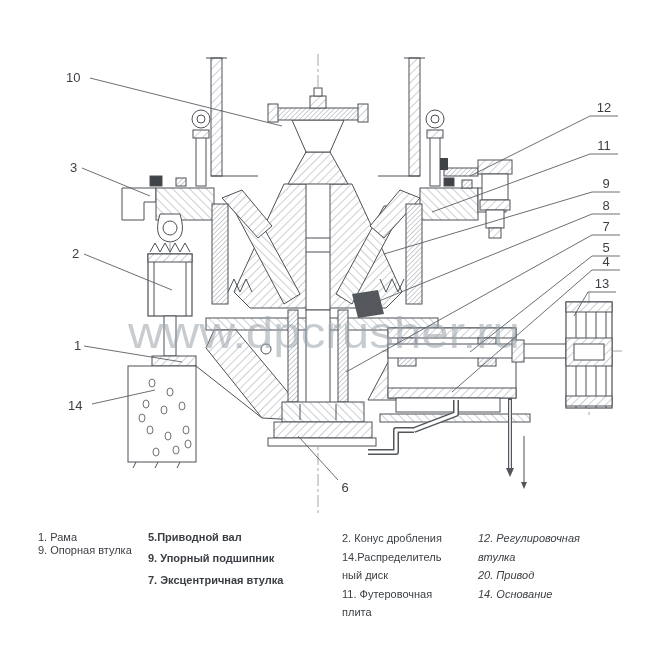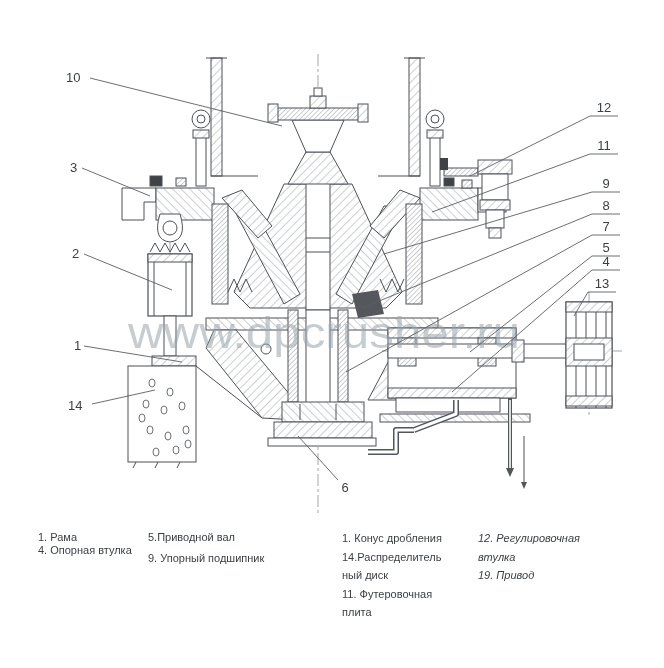--- a/index.html
+++ b/index.html
@@ -4,21 +4,21 @@
 <style>
   html,body{margin:0;padding:0;background:#ffffff;}
   .stage{position:relative;width:664px;height:668px;background:#ffffff;overflow:hidden;
          font-family:"Liberation Sans",sans-serif;}
   svg text{font-family:"Liberation Sans",sans-serif;}
   .callout{font-size:13px;fill:#3b3f44;}
   .legend{position:absolute;top:0;left:0;width:664px;height:668px;pointer-events:none;}
   .legend .col{position:absolute;color:#3a3e43;font-size:11px;}
   .col1{left:38px;top:531px;width:104px;line-height:13.4px;}
   .col2{left:148px;top:531px;width:210px;line-height:13.4px;}
-  .col2 .item{margin-bottom:8px;}
+  .col2 .item{margin-bottom:8px;font-weight:bold;}
   .col3{left:342px;top:529px;width:104px;line-height:18.6px;overflow-wrap:break-word;}
   .col4{left:478px;top:529px;width:106px;line-height:18.6px;font-style:italic;}
 </style>
 </head>
 <body>
 
 <div class="stage">
 
 <svg width="664" height="524" viewBox="0 0 664 524">
   <defs>
@@ -243,30 +243,32 @@
     <text class="callout" x="606" y="266" text-anchor="middle">4</text>
     <text class="callout" x="602" y="288" text-anchor="middle">13</text>
     <text class="callout" x="345" y="492" text-anchor="middle">6</text>
   </g>
 </svg>
 
 
 <div class="legend">
   <div class="col col1">
     <div class="item">1. Рама</div>
-    <div class="item">4. Опорная втулка</div>
+    <div class="item">9. Опорная втулка</div>
   </div>
   <div class="col col2">
     <div class="item">5.Приводной вал</div>
     <div class="item">9. Упорный подшипник</div>
+    <div class="item">7. Эксцентричная втулка</div>
   </div>
   <div class="col col3">
-    <div class="item">1. Конус дробления</div>
+    <div class="item">2. Конус дробления</div>
     <div class="item">14.Распределительный диск</div>
     <div class="item">11. Футеровочная плита</div>
   </div>
   <div class="col col4">
     <div class="item">12. Регулировочная втулка</div>
-    <div class="item">19. Привод</div>
+    <div class="item">20. Привод</div>
+    <div class="item">14. Основание</div>
   </div>
 </div>
 
 </div>
 
 </body></html>

